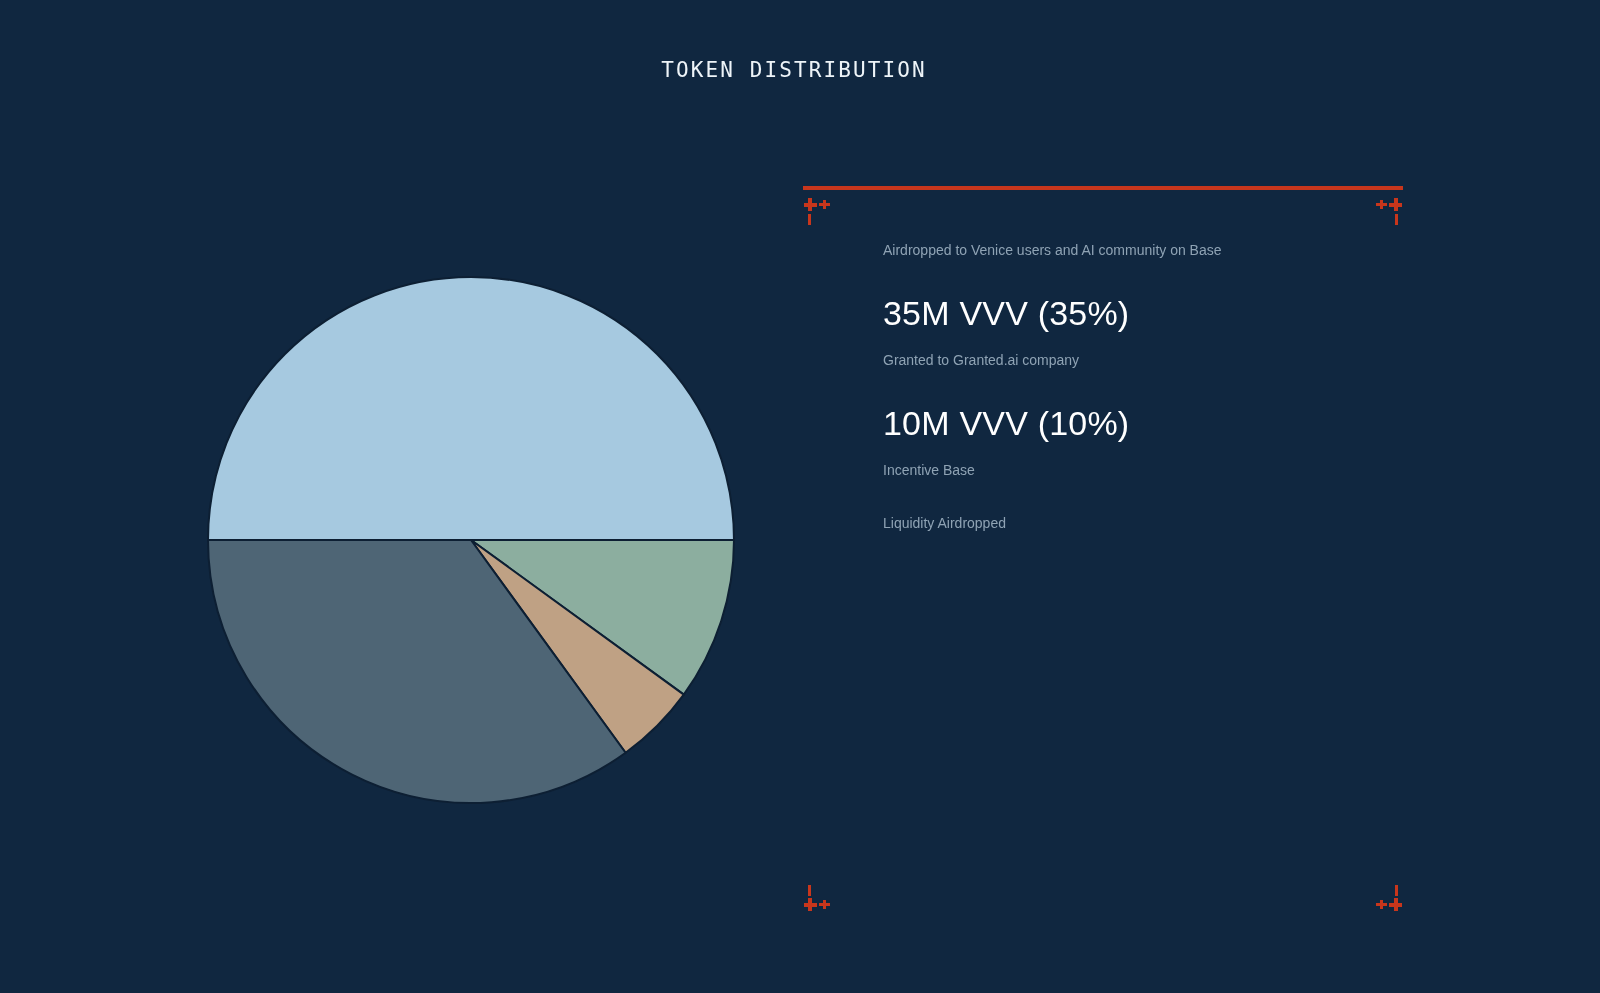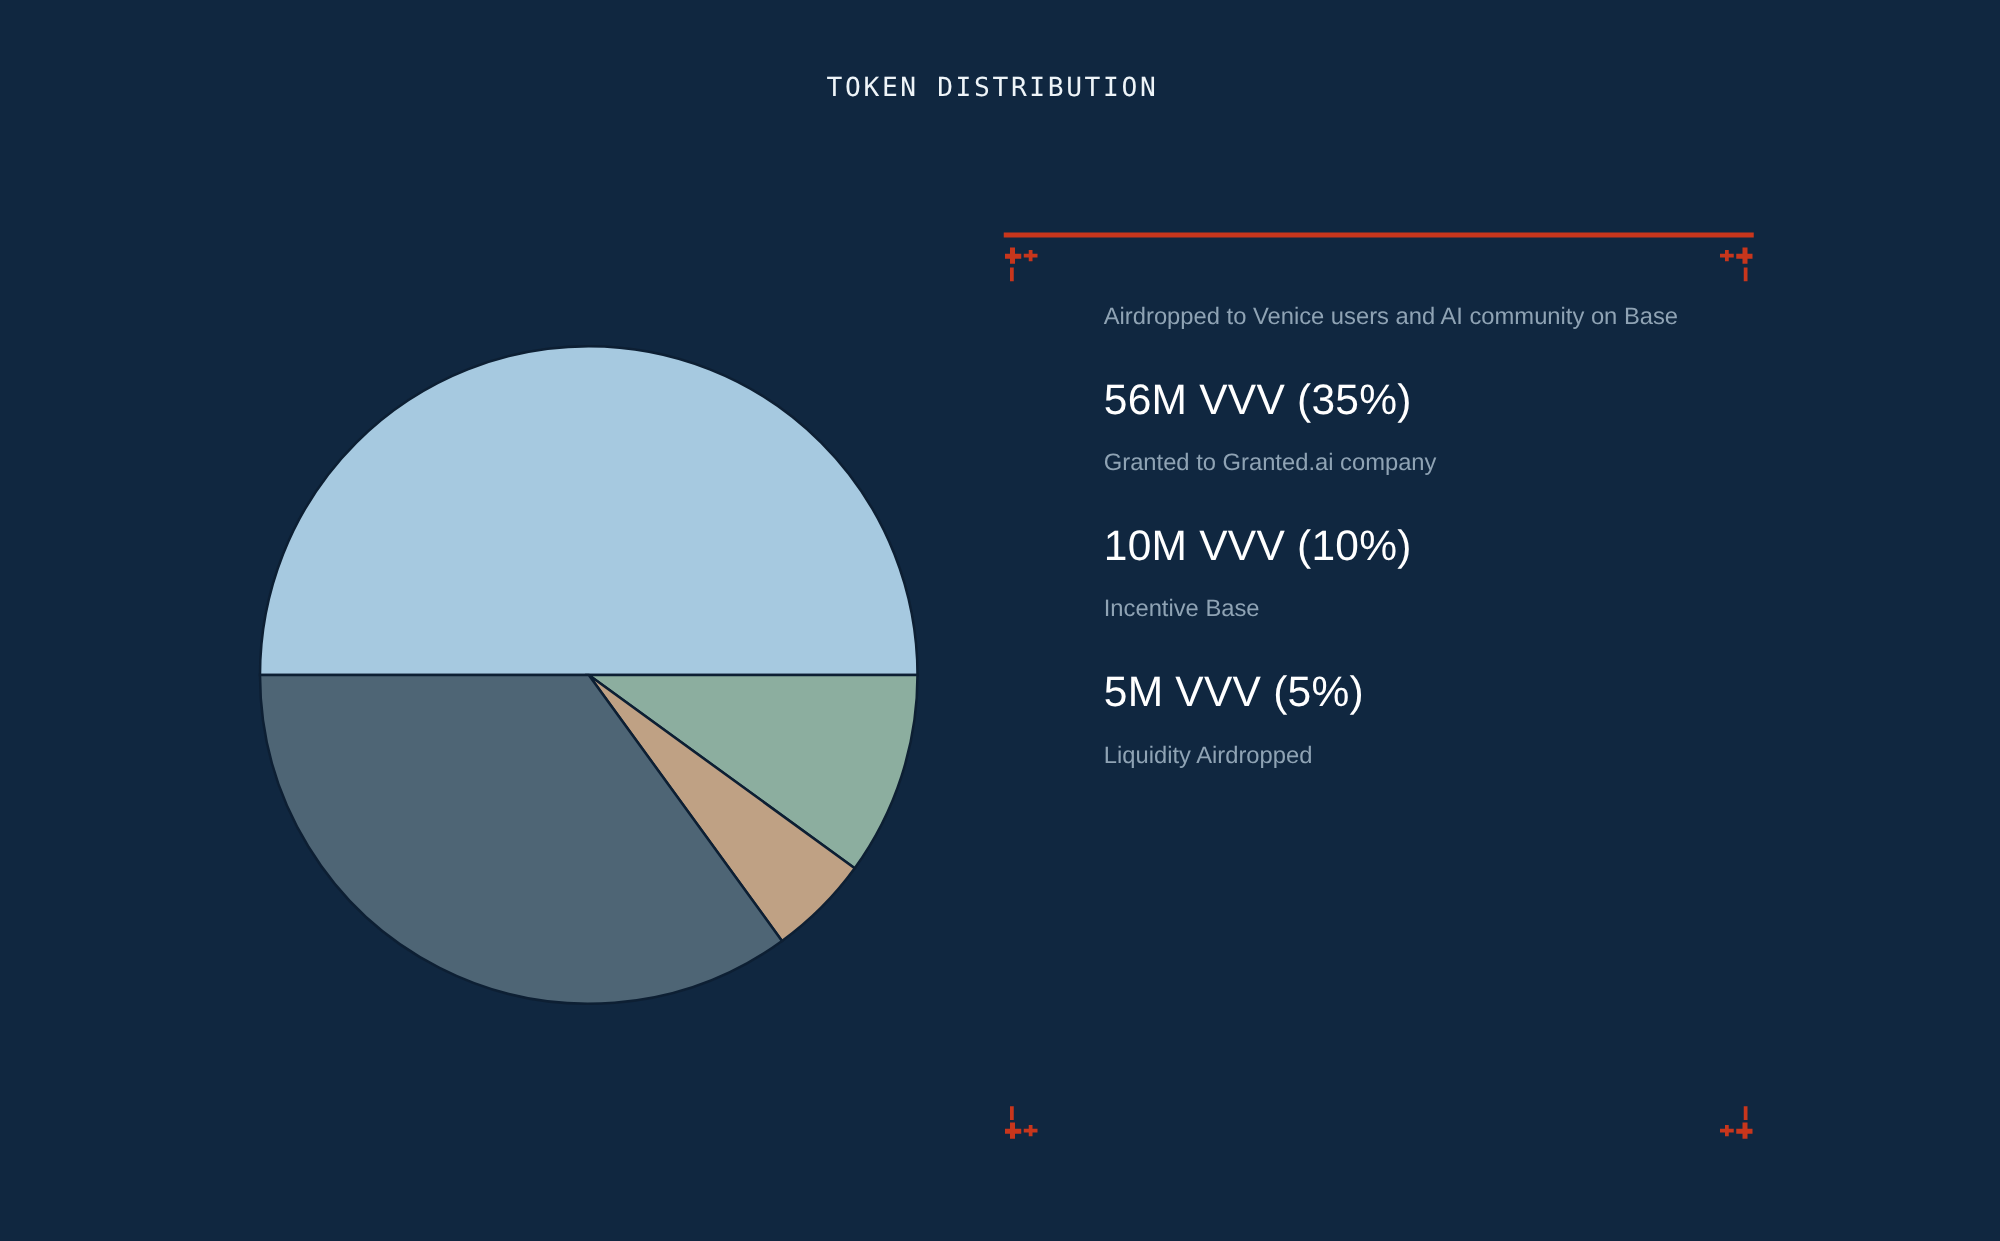--- a/index.html
+++ b/index.html
@@ -110,21 +110,21 @@
     color: #ffffff;
     font-size: 34px;
     font-weight: 400;
     letter-spacing: 0.2px;
     line-height: 1.15;
     margin: 0 0 18px 0;
     white-space: nowrap;
   }
   .entry-desc {
     color: #8fa3b4;
-    font-size: 19px;
+    font-size: 14px;
     font-weight: 400;
     line-height: 1.42;
     margin: 0;
     max-width: 460px;
   }
 </style>
 </head>
 <body>
 
 <div id="slide">
@@ -180,30 +180,29 @@
       <span class="s-v" style="right:19px; top:15px;"></span>
     </div>
 
     <div class="entries">
 
       <div class="entry">
         <p class="entry-desc">Airdropped to Venice users and AI community on Base</p>
       </div>
 
       <div class="entry">
-        <p class="entry-amount">56M VVV (35%)</p>
+        <p class="entry-amount">35M VVV (35%)</p>
         <p class="entry-desc">Granted to Granted.ai company</p>
       </div>
 
       <div class="entry">
         <p class="entry-amount">10M VVV (10%)</p>
         <p class="entry-desc">Incentive Base</p>
       </div>
 
       <div class="entry">
-        <p class="entry-amount">5M VVV (5%)</p>
         <p class="entry-desc">Liquidity Airdropped</p>
       </div>
 
     </div>
   </div>
 
 </div>
 
 </body></html>

